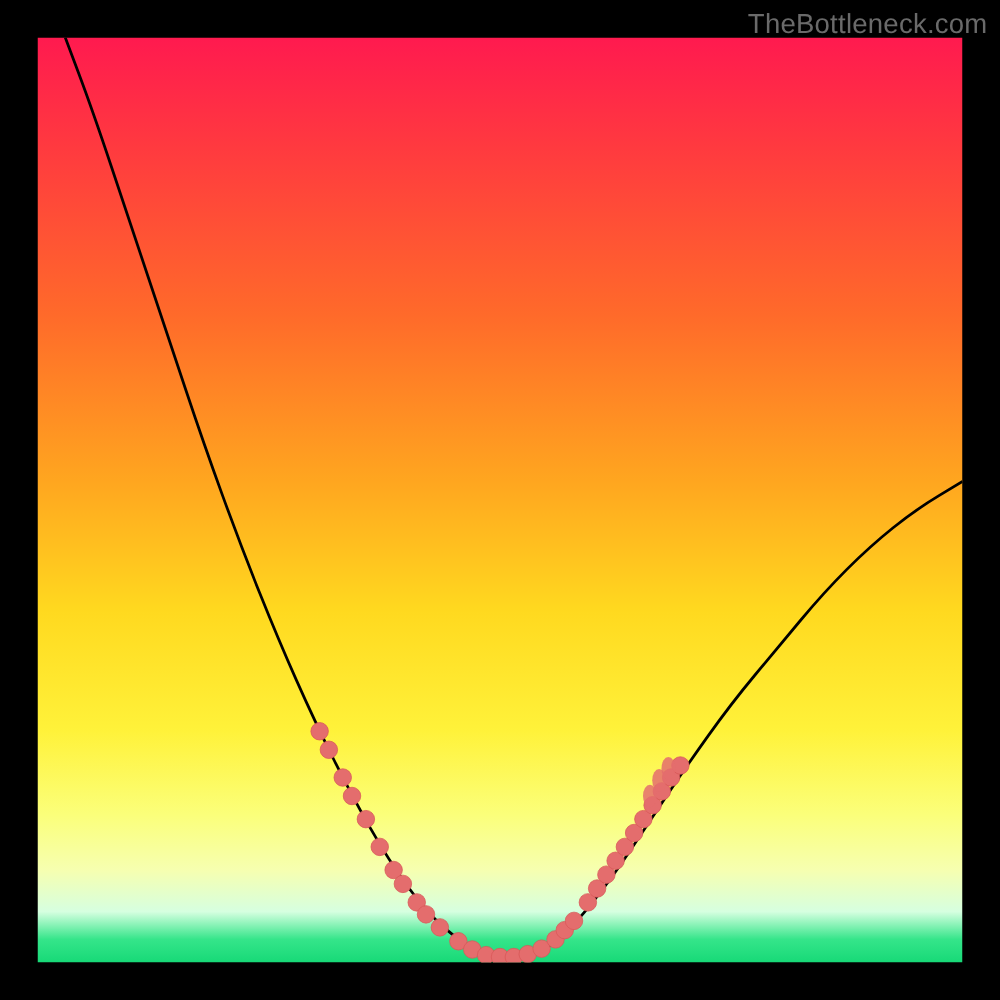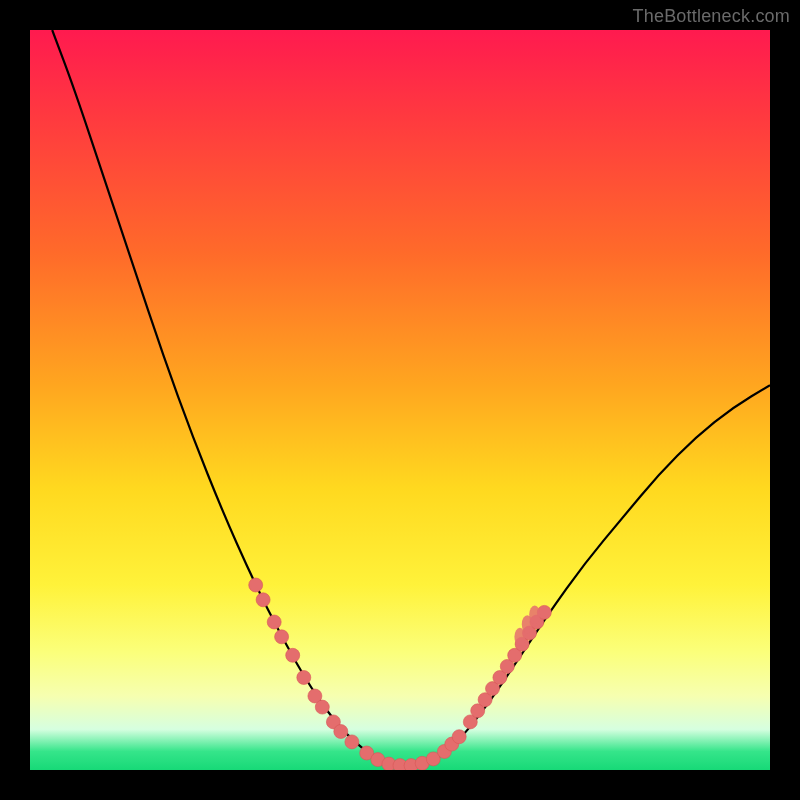--- a/index.html
+++ b/index.html
@@ -24,21 +24,21 @@
     left: 0;
     top: 0;
     width: 740px;
     height: 740px;
   }
   .watermark {
     position: absolute;
     top: 6px;
     right: 10px;
     color: #6a6a6a;
-    font-size: 18px;
+    font-size: 22px;
     font-weight: 500;
     letter-spacing: 0.2px;
     z-index: 100;
   }
   svg { display: block; }
 </style>
 </head>
 <body>
 
 <div class="watermark">TheBottleneck.com</div>

